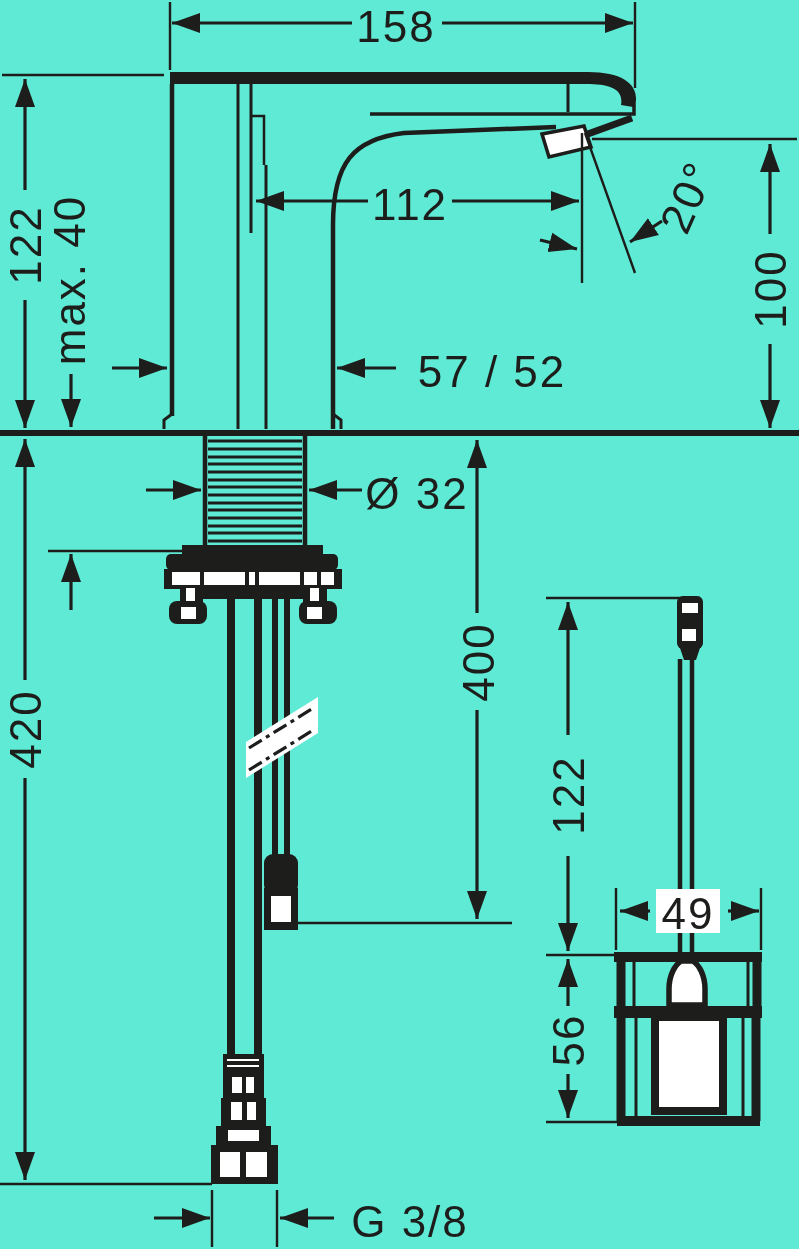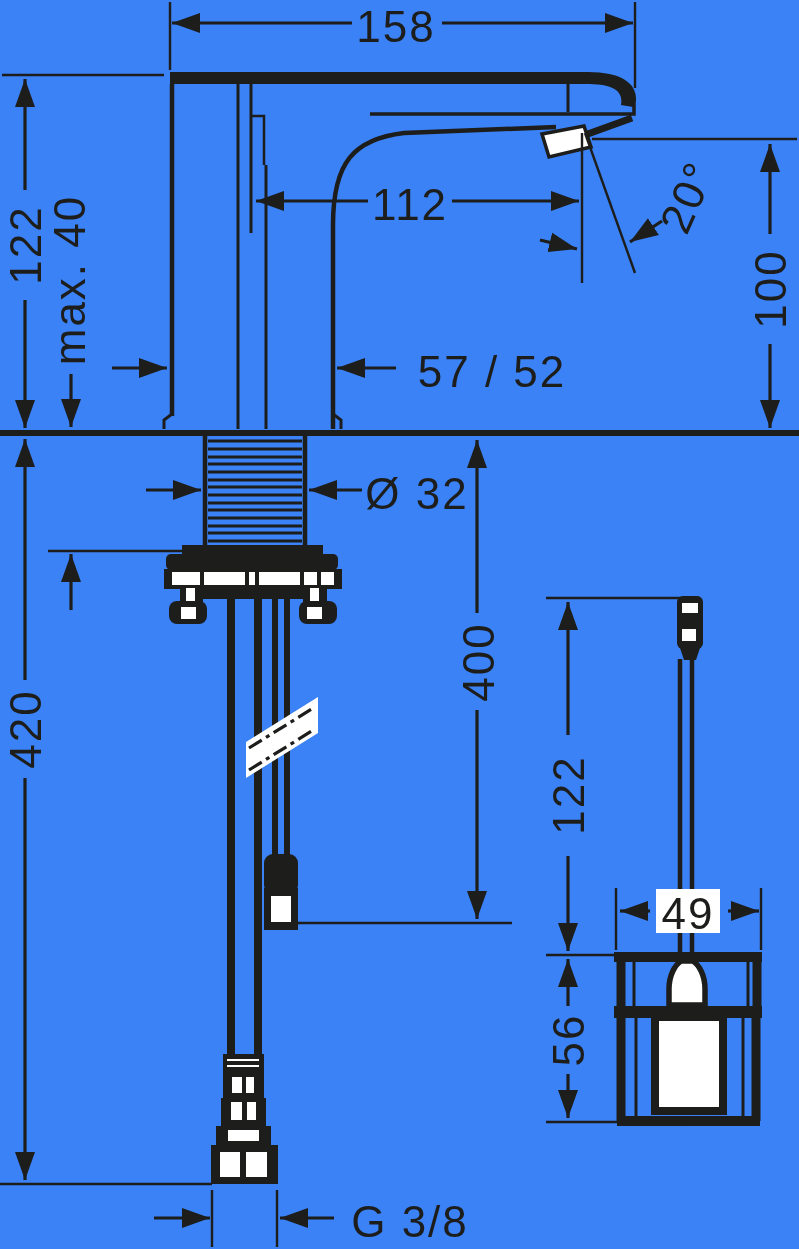--- a/index.html
+++ b/index.html
@@ -1,16 +1,16 @@
 <!DOCTYPE html>
 <html><head>
 <meta charset="utf-8">
 <style>
   html,body{margin:0;padding:0;background:#fff;}
-  .canvas{position:relative;width:799px;height:1249px;background:#3b82f6;overflow:hidden;}
+  .canvas{position:relative;width:799px;height:1249px;background:#5eead4;overflow:hidden;}
   svg{display:block;}
   .ink-stroke{stroke:#1d1d1b;fill:none;}
   .ink-fill{fill:#1d1d1b;stroke:none;}
   .white-fill{fill:#ffffff;stroke:none;}
   .dim{stroke:#1d1d1b;stroke-width:3.2;fill:none;}
   .ext{stroke:#1d1d1b;stroke-width:2.4;fill:none;}
   text{font-family:"Liberation Sans","DejaVu Sans",sans-serif;font-size:44px;fill:#1d1d1b;
        letter-spacing:2px;text-anchor:middle;dominant-baseline:central;font-weight:400;}
 </style>
 </head>

